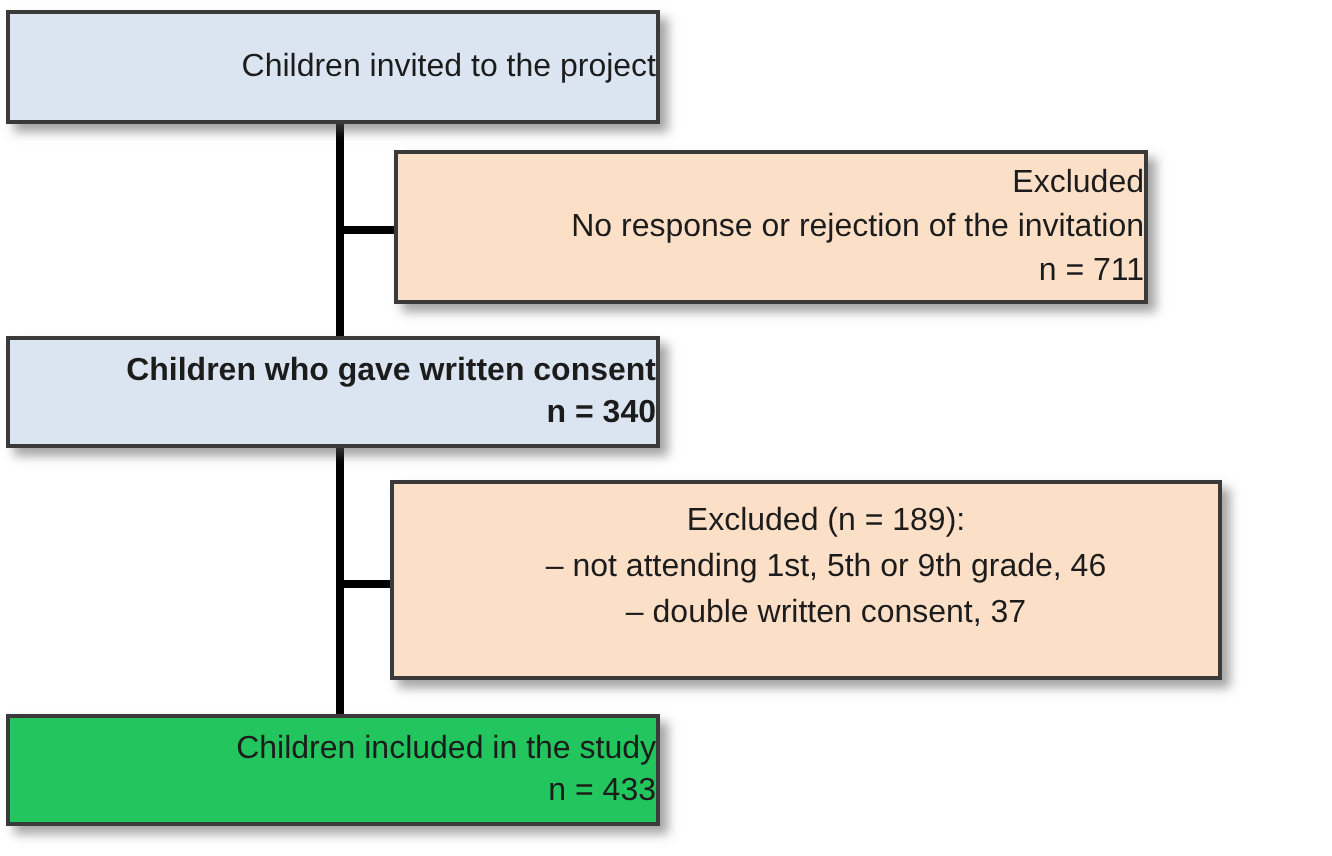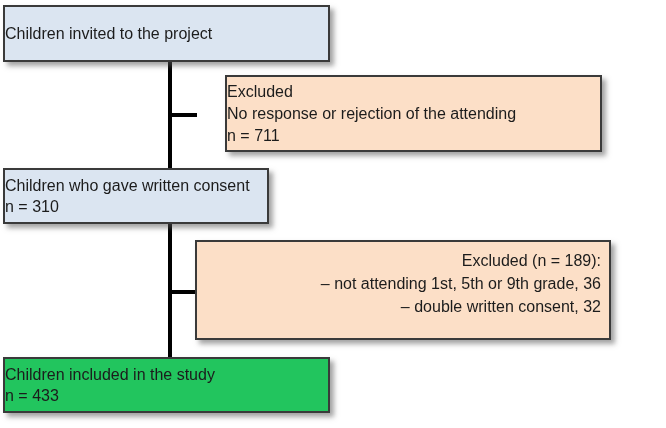--- a/index.html
+++ b/index.html
@@ -20,31 +20,31 @@
     position: absolute;
     box-sizing: border-box;
     border: 2px solid #3a3a3a;
     box-shadow: 4px 4px 5px rgba(90, 90, 90, 0.55);
     display: flex;
     flex-direction: column;
     justify-content: center;
     font-size: 16px;
     line-height: 21px;
   }
-  .box.centered { text-align: center; align-items: flex-start; }
+  .box.centered { text-align: center; align-items: flex-end; }
   .box-blue  { background: #dbe5f1; }
   .box-peach { background: #fcdfc7; }
   .box-green { background: #22c55e; }
 
   #box-invited   { left: 3px;   top: 5px;   width: 327px; height: 57px; }
-  #box-excluded1 { left: 197px; top: 75px;  width: 377px; height: 77px; line-height: 22px; margin-left: 28px; }
-  #box-consent   { left: 3px;   top: 168px; width: 266px; height: 56px; }
+  #box-excluded1 { left: 197px; top: 75px;  width: 377px; height: 77px; line-height: 22px; }
+  #box-consent   { left: 3px;   top: 168px; width: 327px; height: 56px; font-weight: bold; }
   #box-excluded2 { left: 195px; top: 240px; width: 416px; height: 100px;
                    justify-content: flex-start; padding: 7px 8px 7px 28px;
-                   line-height: 23px; text-align: right; }
+                   line-height: 23px; text-align: center; }
   #box-included  { left: 3px;   top: 357px; width: 327px; height: 56px; }
 
   .connector {
     position: absolute;
     background: #000000;
   }
   #conn-v1 { left: 168px; top: 62px;  width: 4px;  height: 107px; }
   #conn-h1 { left: 170px; top: 113px; width: 27px; height: 4px; }
   #conn-v2 { left: 168px; top: 223px; width: 4px;  height: 135px; }
   #conn-h2 { left: 170px; top: 290px; width: 25px; height: 4px; }
@@ -60,33 +60,33 @@
   <div class="connector" id="conn-h1"></div>
   <div class="connector" id="conn-v2"></div>
   <div class="connector" id="conn-h2"></div>
 
   <div class="box box-blue centered" id="box-invited">
     <div class="line">Children invited to the project</div>
   </div>
 
   <div class="box box-peach centered" id="box-excluded1">
     <div class="line">Excluded</div>
-    <div class="line">No response or rejection of the attending</div>
+    <div class="line">No response or rejection of the invitation</div>
     <div class="line">n = 711</div>
   </div>
 
   <div class="box box-blue centered" id="box-consent">
     <div class="line">Children who gave written consent</div>
-    <div class="line">n = 310</div>
+    <div class="line">n = 340</div>
   </div>
 
   <div class="box box-peach" id="box-excluded2">
     <div class="line">Excluded (n = 189):</div>
-    <div class="line">– not attending 1st, 5th or 9th grade, 36</div>
-    <div class="line">– double written consent, 32</div>
+    <div class="line">– not attending 1st, 5th or 9th grade, 46</div>
+    <div class="line">– double written consent, 37</div>
   </div>
 
   <div class="box box-green centered" id="box-included">
     <div class="line">Children included in the study</div>
     <div class="line">n = 433</div>
   </div>
 
 </div>
 
 </body></html>

